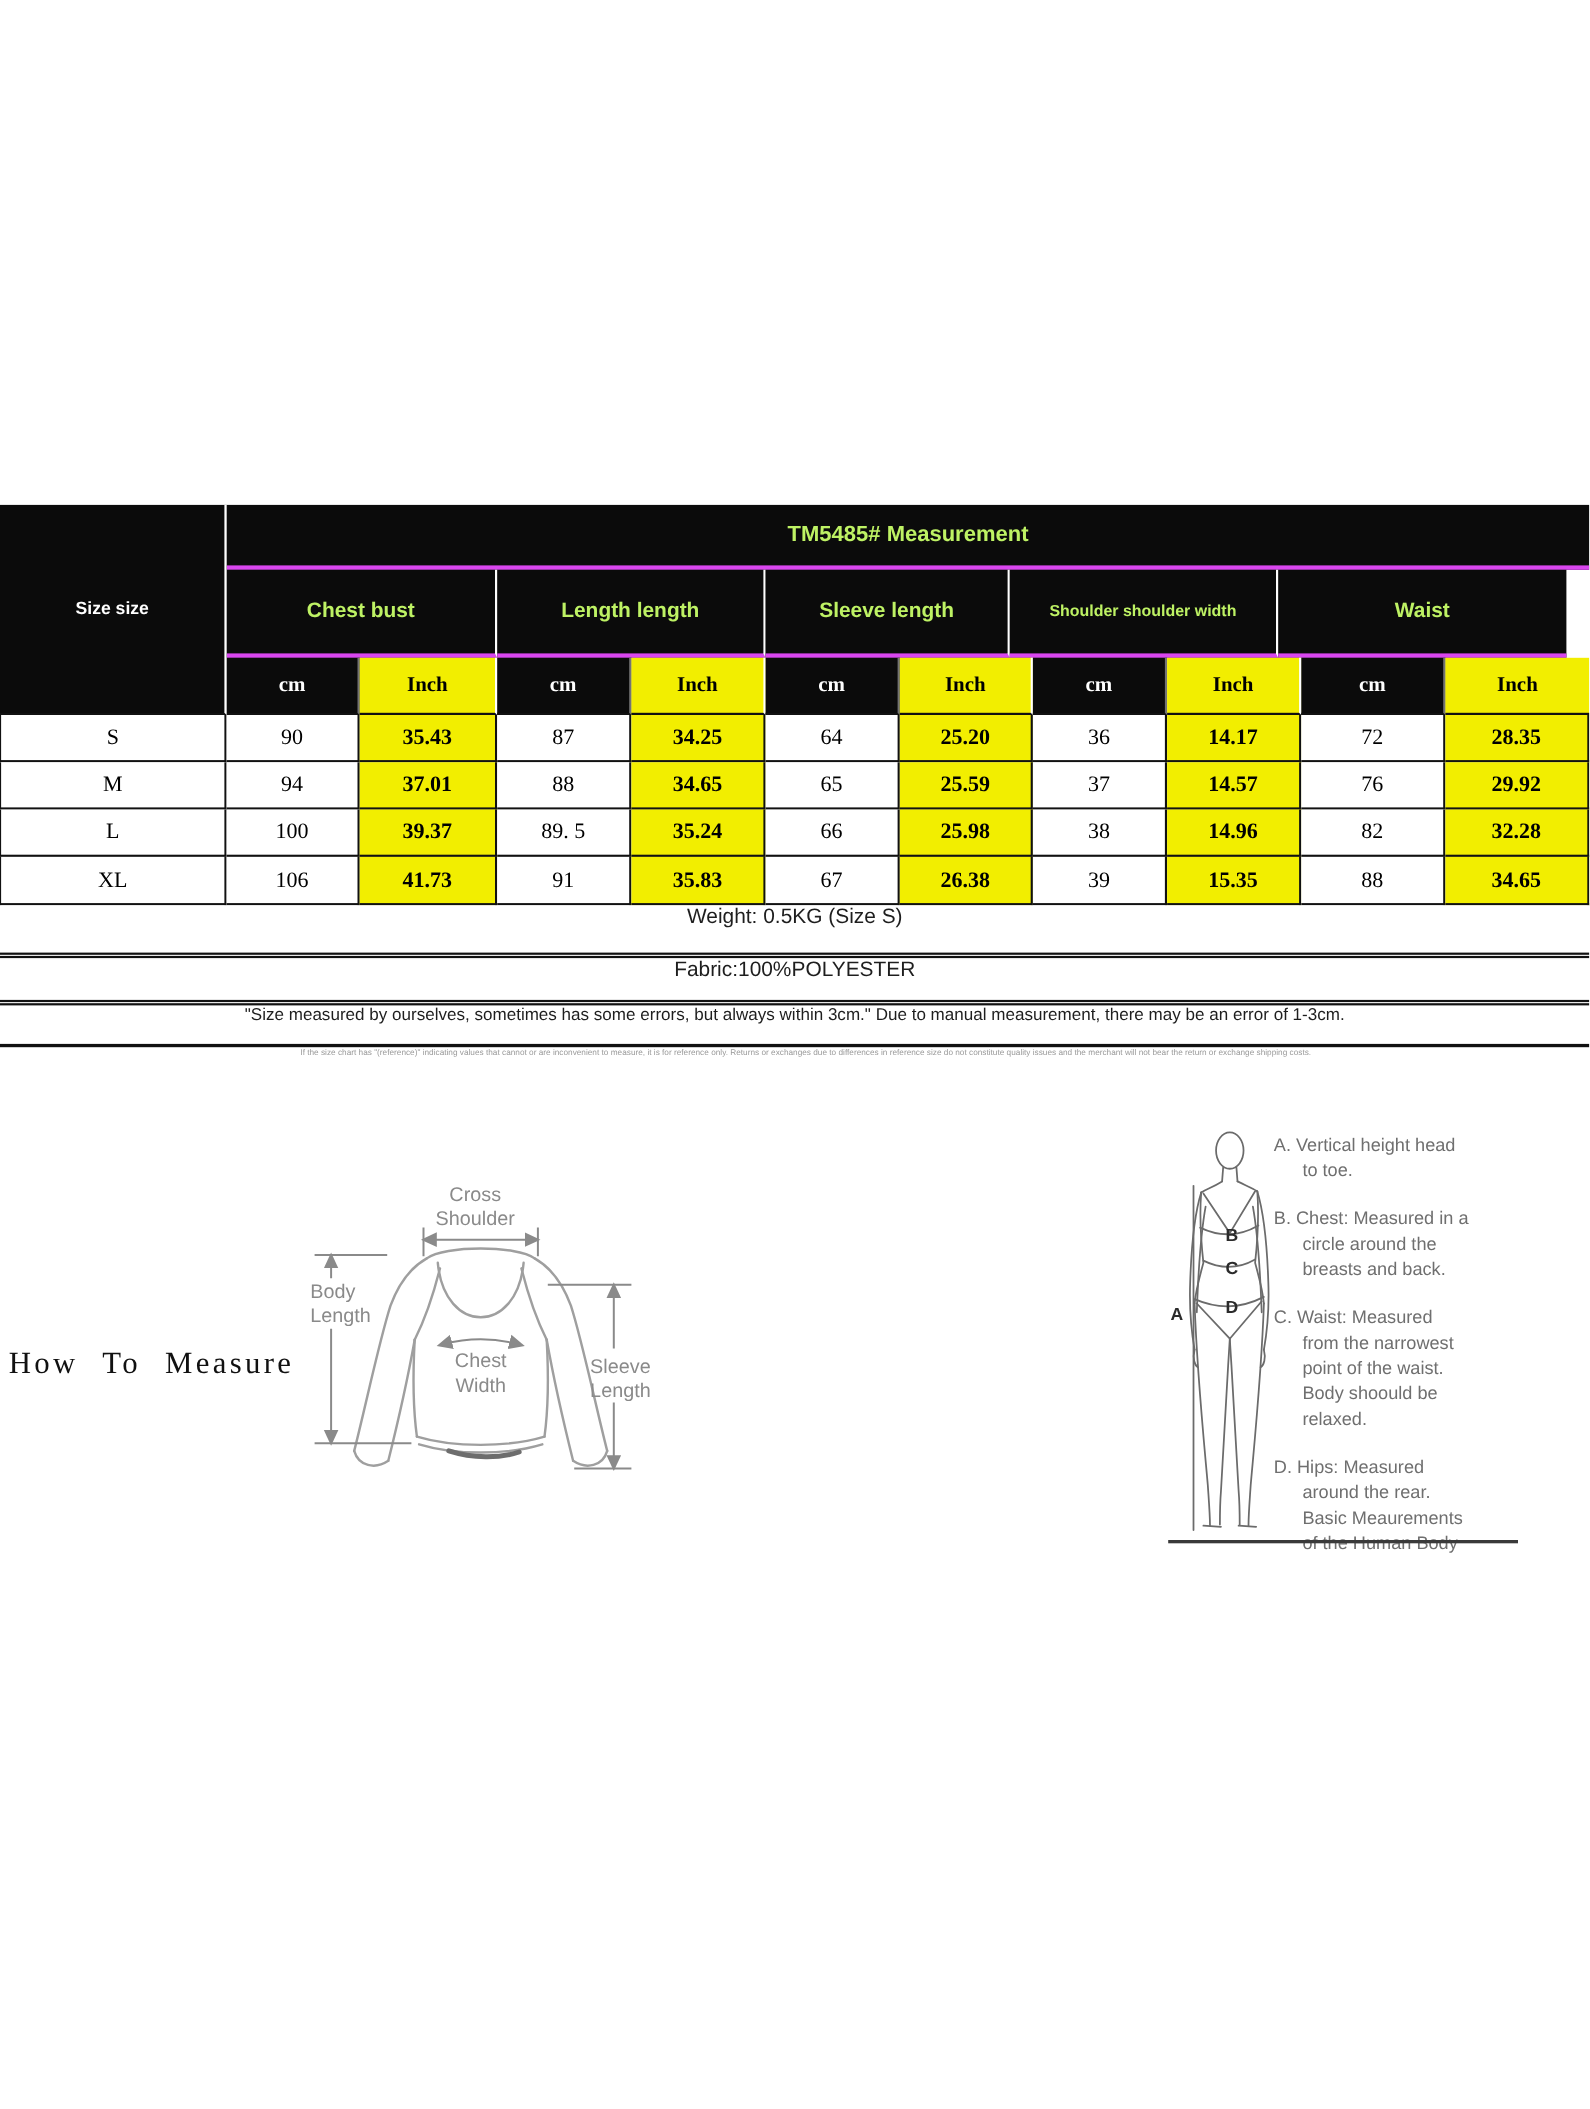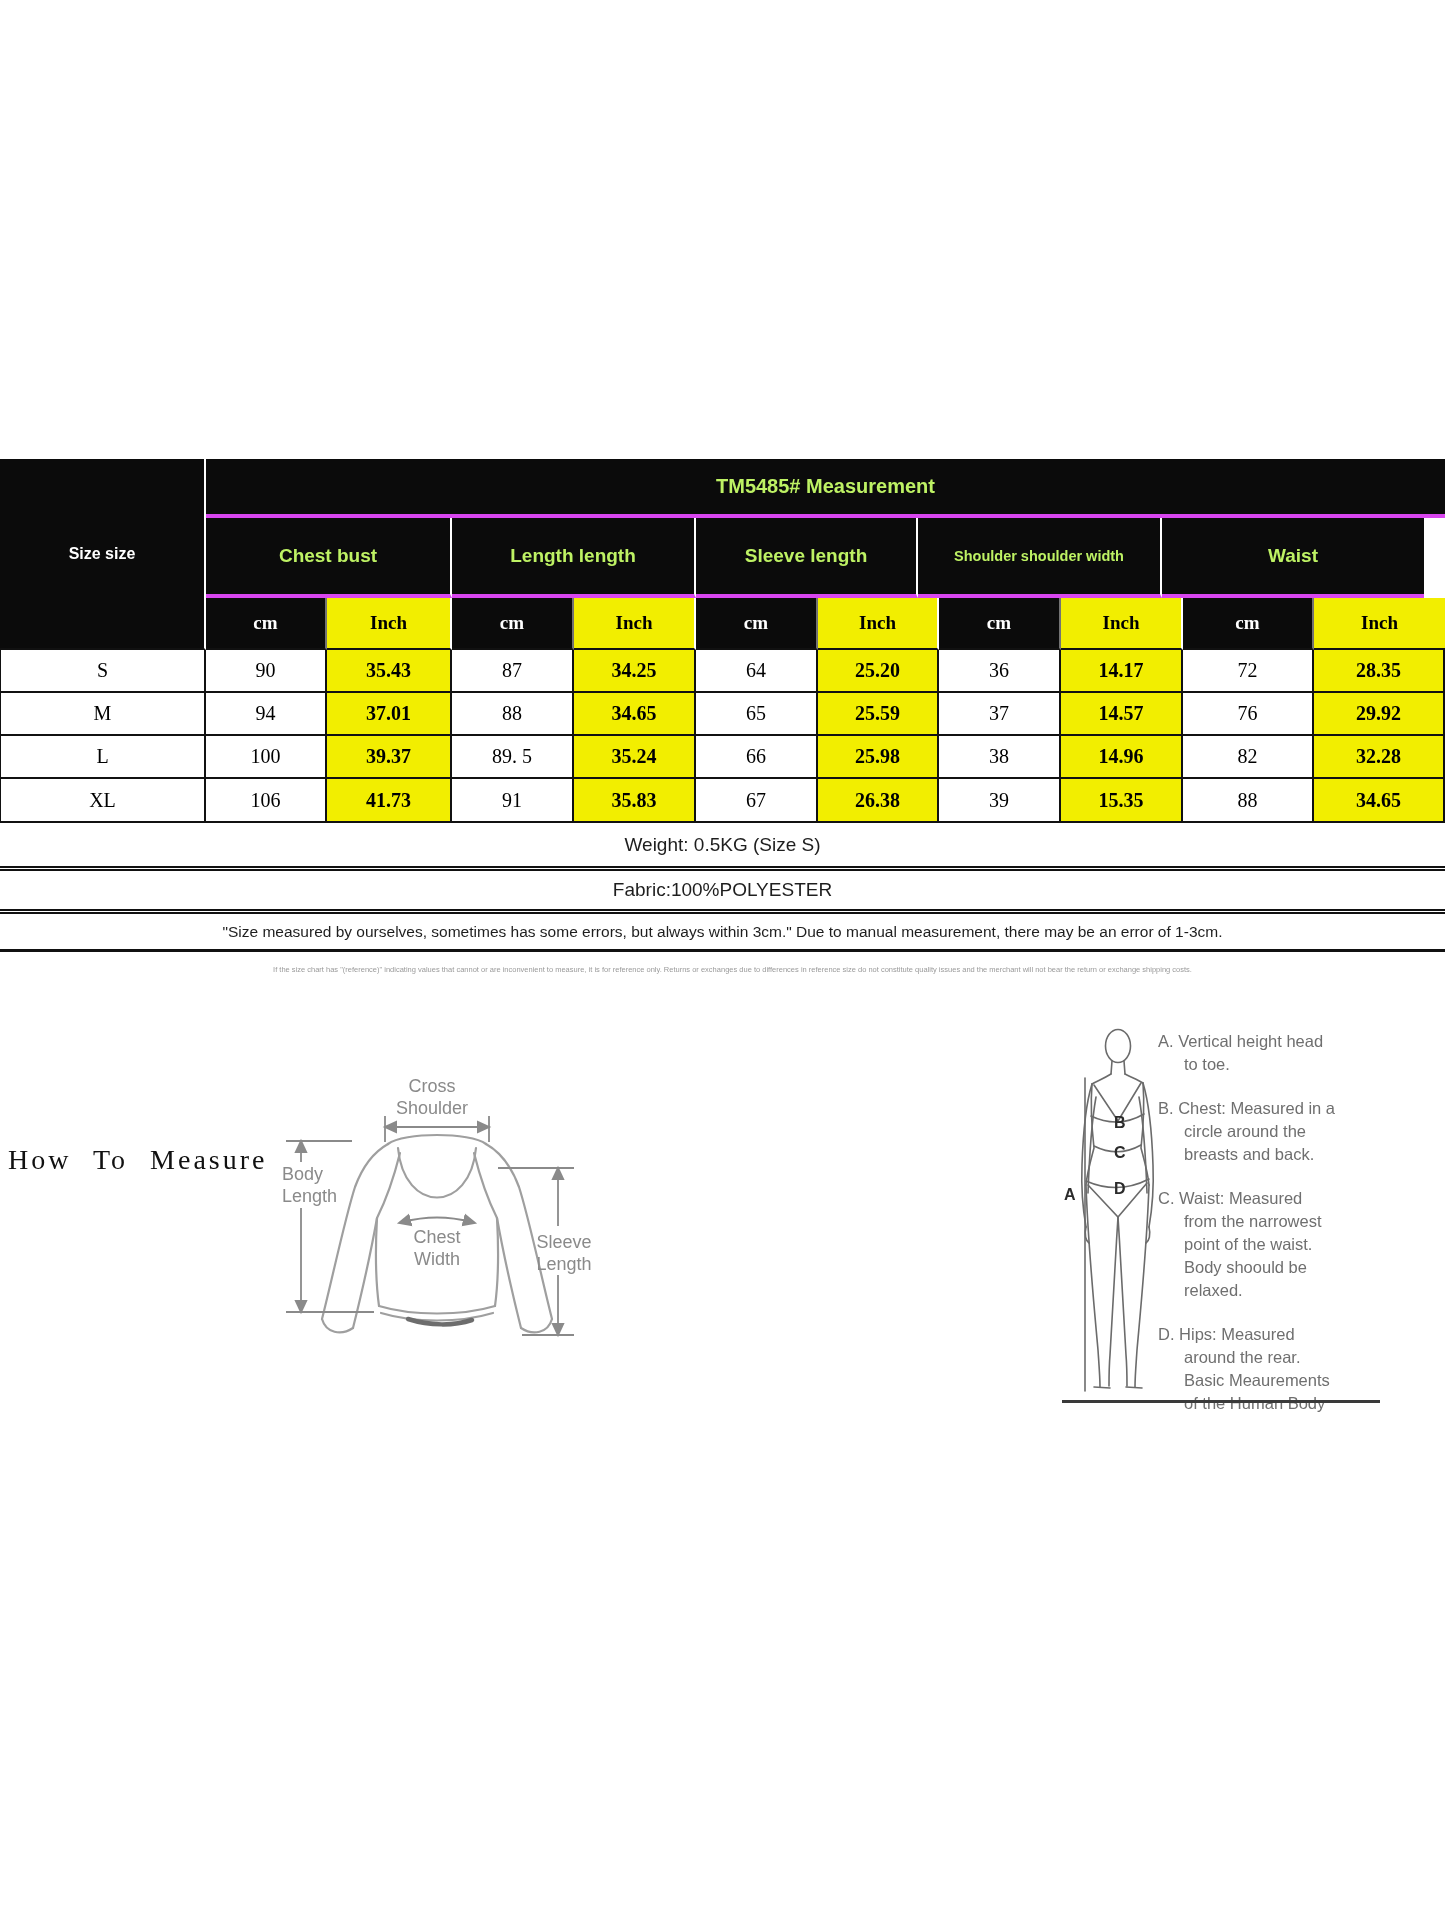--- a/index.html
+++ b/index.html
@@ -40,29 +40,29 @@
     font-family:"Liberation Serif","DejaVu Serif",serif;font-size:20px;color:#000;background:#fff;
     border-right:2px solid var(--gridline);border-bottom:2px solid var(--gridline);
   }
   .dcell.first{border-left:1px solid var(--gridline);}
   .dcell.y{background:var(--yellow);font-weight:bold;}
   
   .w-size{width:206px;} .w1{width:121px;} .w2{width:125px;} .w3{width:122px;} .w4{width:122px;}
   .w5{width:122px;} .w6{width:121px;} .w7{width:122px;} .w8{width:122px;} .w9{width:131px;} .w10{width:131px;}
   .gw-chest{width:246px;} .gw-length{width:244px;} .gw-sleeve{width:222px;} .gw-shoulder{width:244px;} .gw-waist{width:262px;}
   
-  .wide-row{position:absolute;left:0;width:1445px;display:flex;align-items:center;justify-content:center;
+  .wide-row{position:absolute;left:0;width:1445px;display:flex;justify-content:center;
     box-sizing:border-box;color:#1e1e1e;background:#fff;}
   #row-weight{top:823px;height:43px;font-size:19px;}
   #row-fabric{top:866px;height:43px;font-size:19px;border-top:5px double var(--gridline);}
   #row-disclaimer{top:909px;height:40px;font-size:15.5px;border-top:5px double var(--gridline);}
   #row-fineprint{top:949px;height:37px;font-size:7.5px;color:#9a9a9a;border-top:3px solid var(--gridline);padding-left:20px;}
   
   #how-heading{
-    position:absolute;left:8px;top:1144px;width:300px;
+    position:absolute;left:8px;top:1224px;width:300px;
     font-family:"Liberation Serif","DejaVu Serif",serif;font-size:28px;color:#111;
     letter-spacing:3px;word-spacing:12px;white-space:nowrap;
   }
   #shirt-svg{position:absolute;left:222px;top:1022px;}
   #figure-svg{position:absolute;left:1030px;top:1015px;}
   .sketch-label{font-family:"Liberation Sans",sans-serif;font-size:18px;fill:#8a8a8a;}
   .fig-label{font-family:"Liberation Sans",sans-serif;font-size:16px;font-weight:bold;fill:#2b2b2b;}
   #measure-notes{position:absolute;left:1158px;top:1030px;width:210px;}
   .note{
     font-size:16.5px;line-height:23px;color:#6f6f6f;margin:0 0 21px 0;

